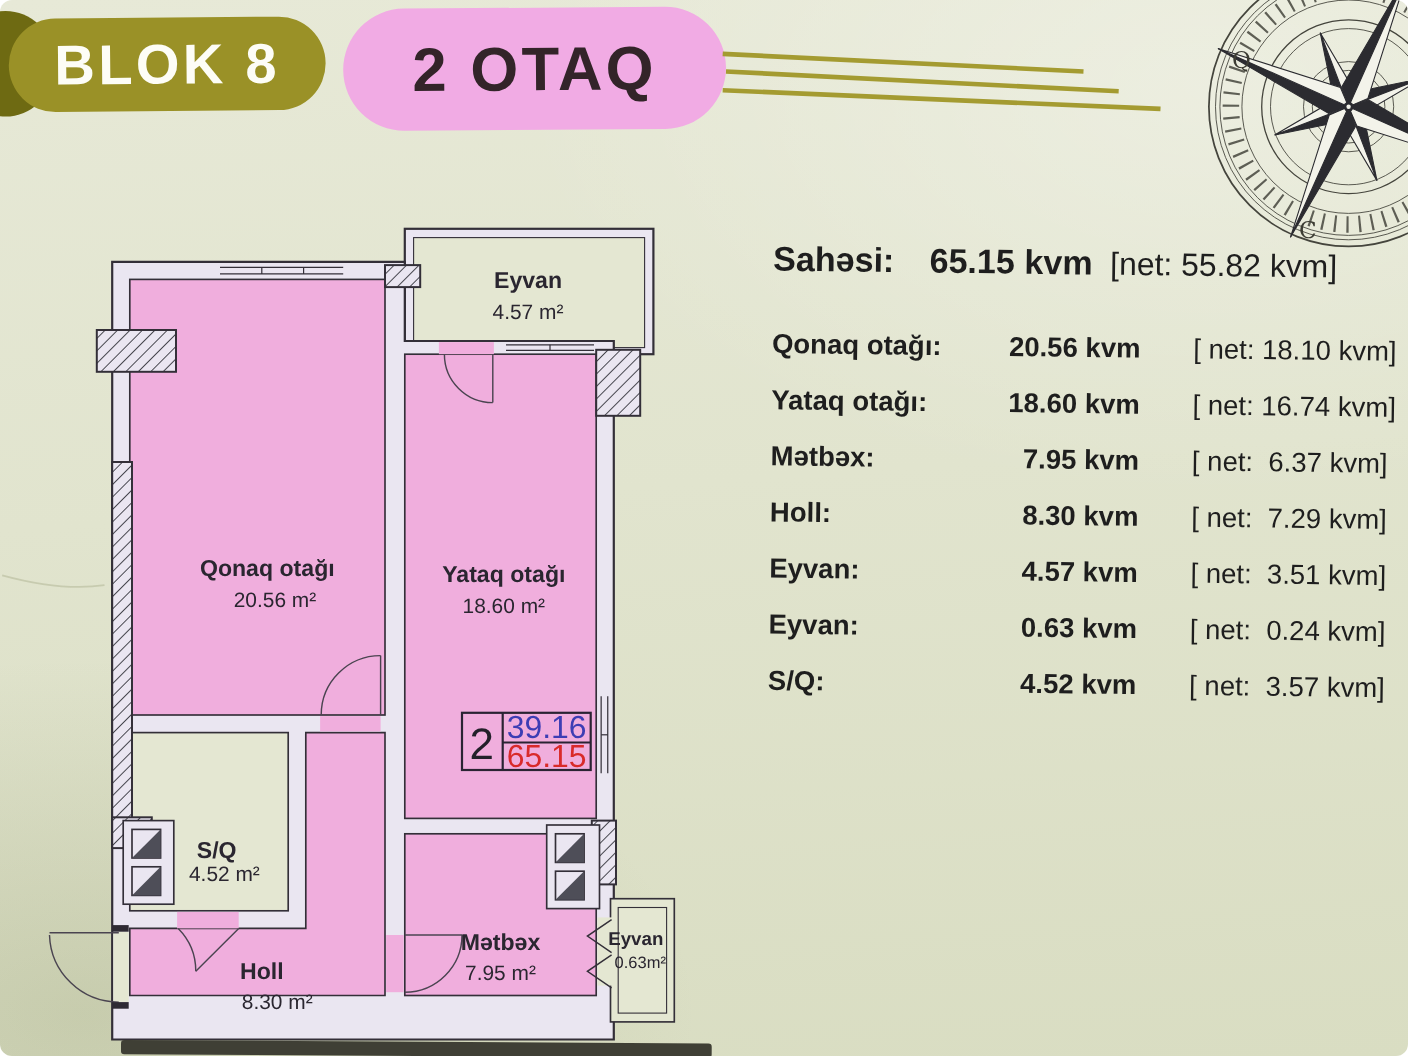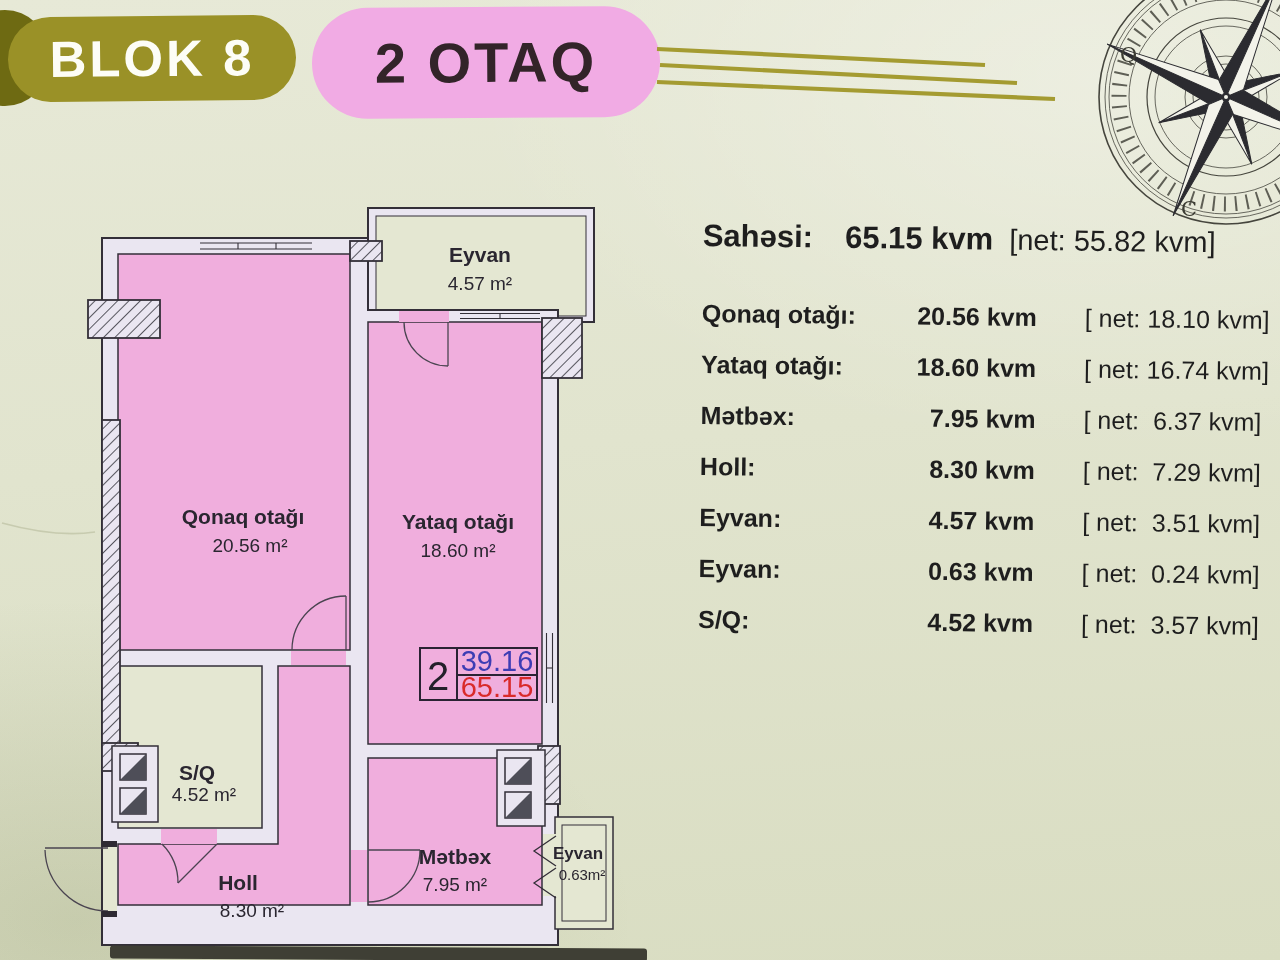--- a/index.html
+++ b/index.html
@@ -3,20 +3,21 @@
 <meta charset="utf-8">
 <style>
   html,body{margin:0;padding:0;}
   .page{
     position:relative;width:1280px;height:960px;overflow:hidden;
     font-family:"Liberation Sans",sans-serif;
     background:
       radial-gradient(900px 520px at 6% 96%, rgba(120,130,80,.20), rgba(0,0,0,0) 62%),
       radial-gradient(1100px 650px at 86% 8%, rgba(255,255,255,.28), rgba(0,0,0,0) 58%),
       linear-gradient(176deg,#e7e9d7 0%,#e1e4ce 46%,#d9ddc2 100%);
+    border-radius: 11px;
   }
   
   .pill{position:absolute;display:flex;align-items:center;justify-content:center;}
   .pill-blok-back{left:-38px;top:10px;width:86px;height:96px;border-radius:48px;background:#6e6a12;}
   .pill-blok{left:8px;top:16px;width:288px;height:85px;border-radius:44px;background:#9a9127;
     transform:rotate(-.5deg);}
   .pill-blok span{color:#fdfdf6;font-size:51px;font-weight:bold;letter-spacing:3px;}
   .pill-otaq{left:312px;top:7px;width:348px;height:111px;border-radius:56px;background:#f1abe4;
     transform:rotate(-.4deg);}
   .pill-otaq span{color:#332429;font-size:56px;font-weight:bold;letter-spacing:3px;}

